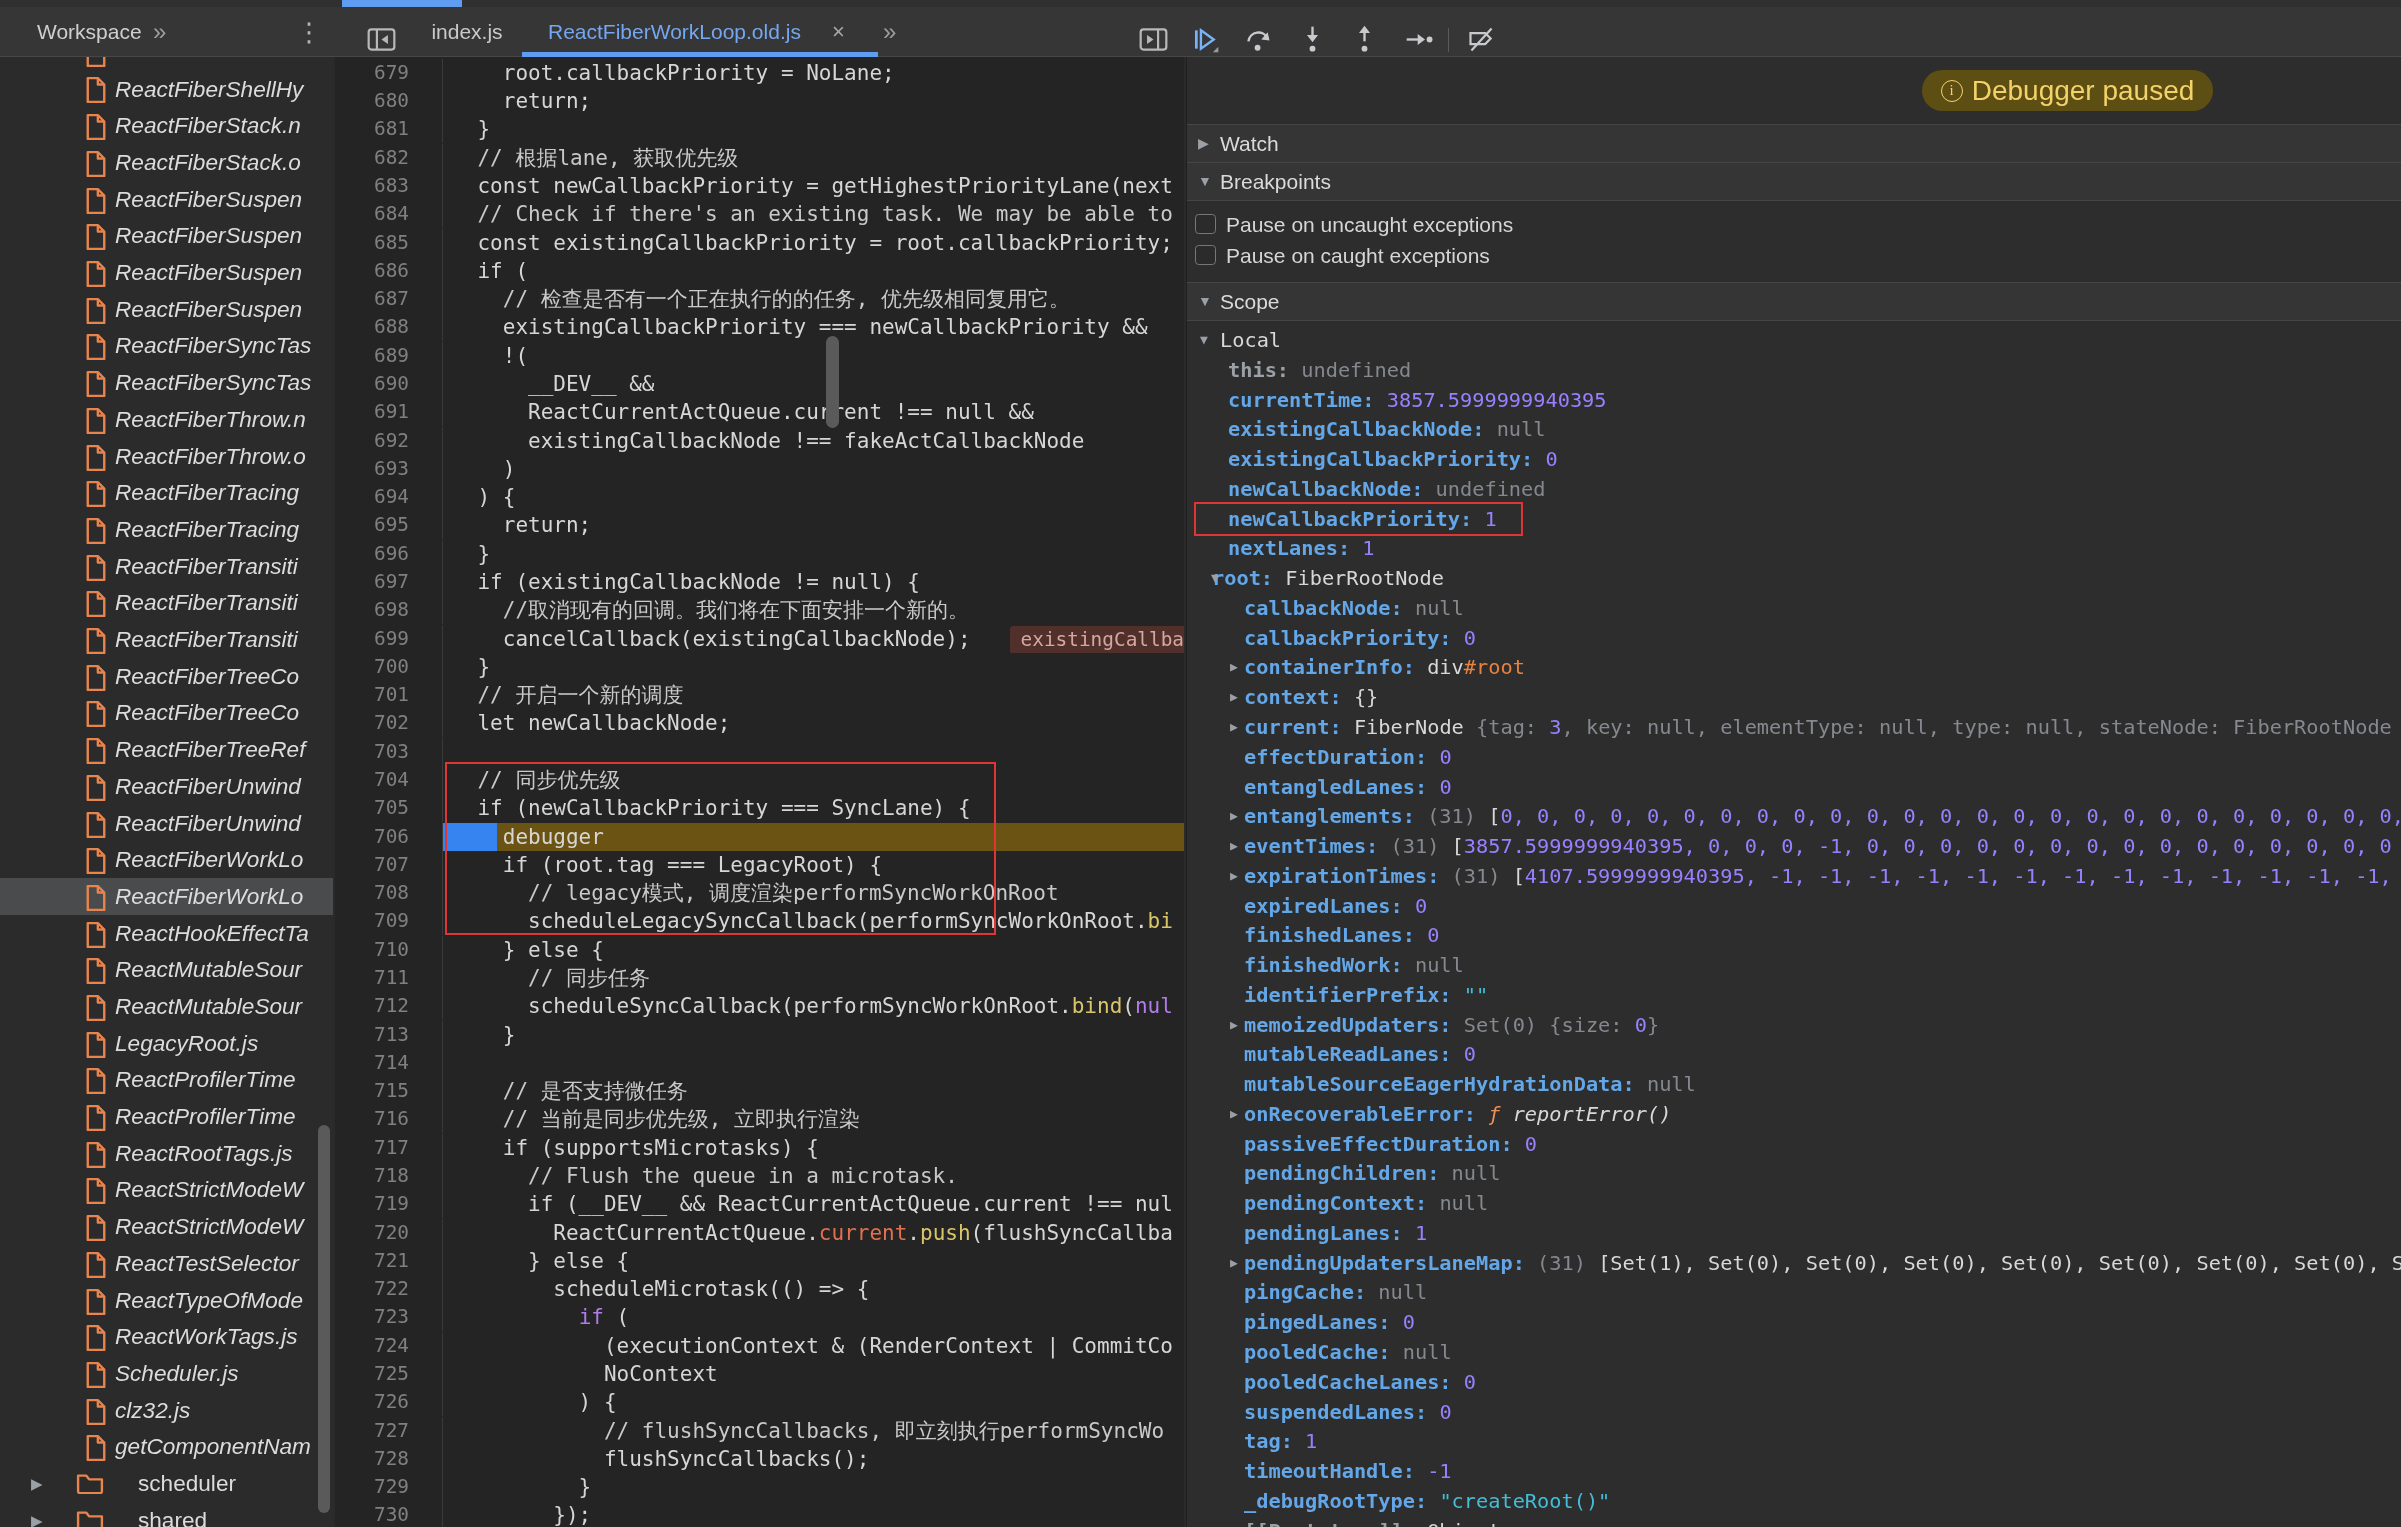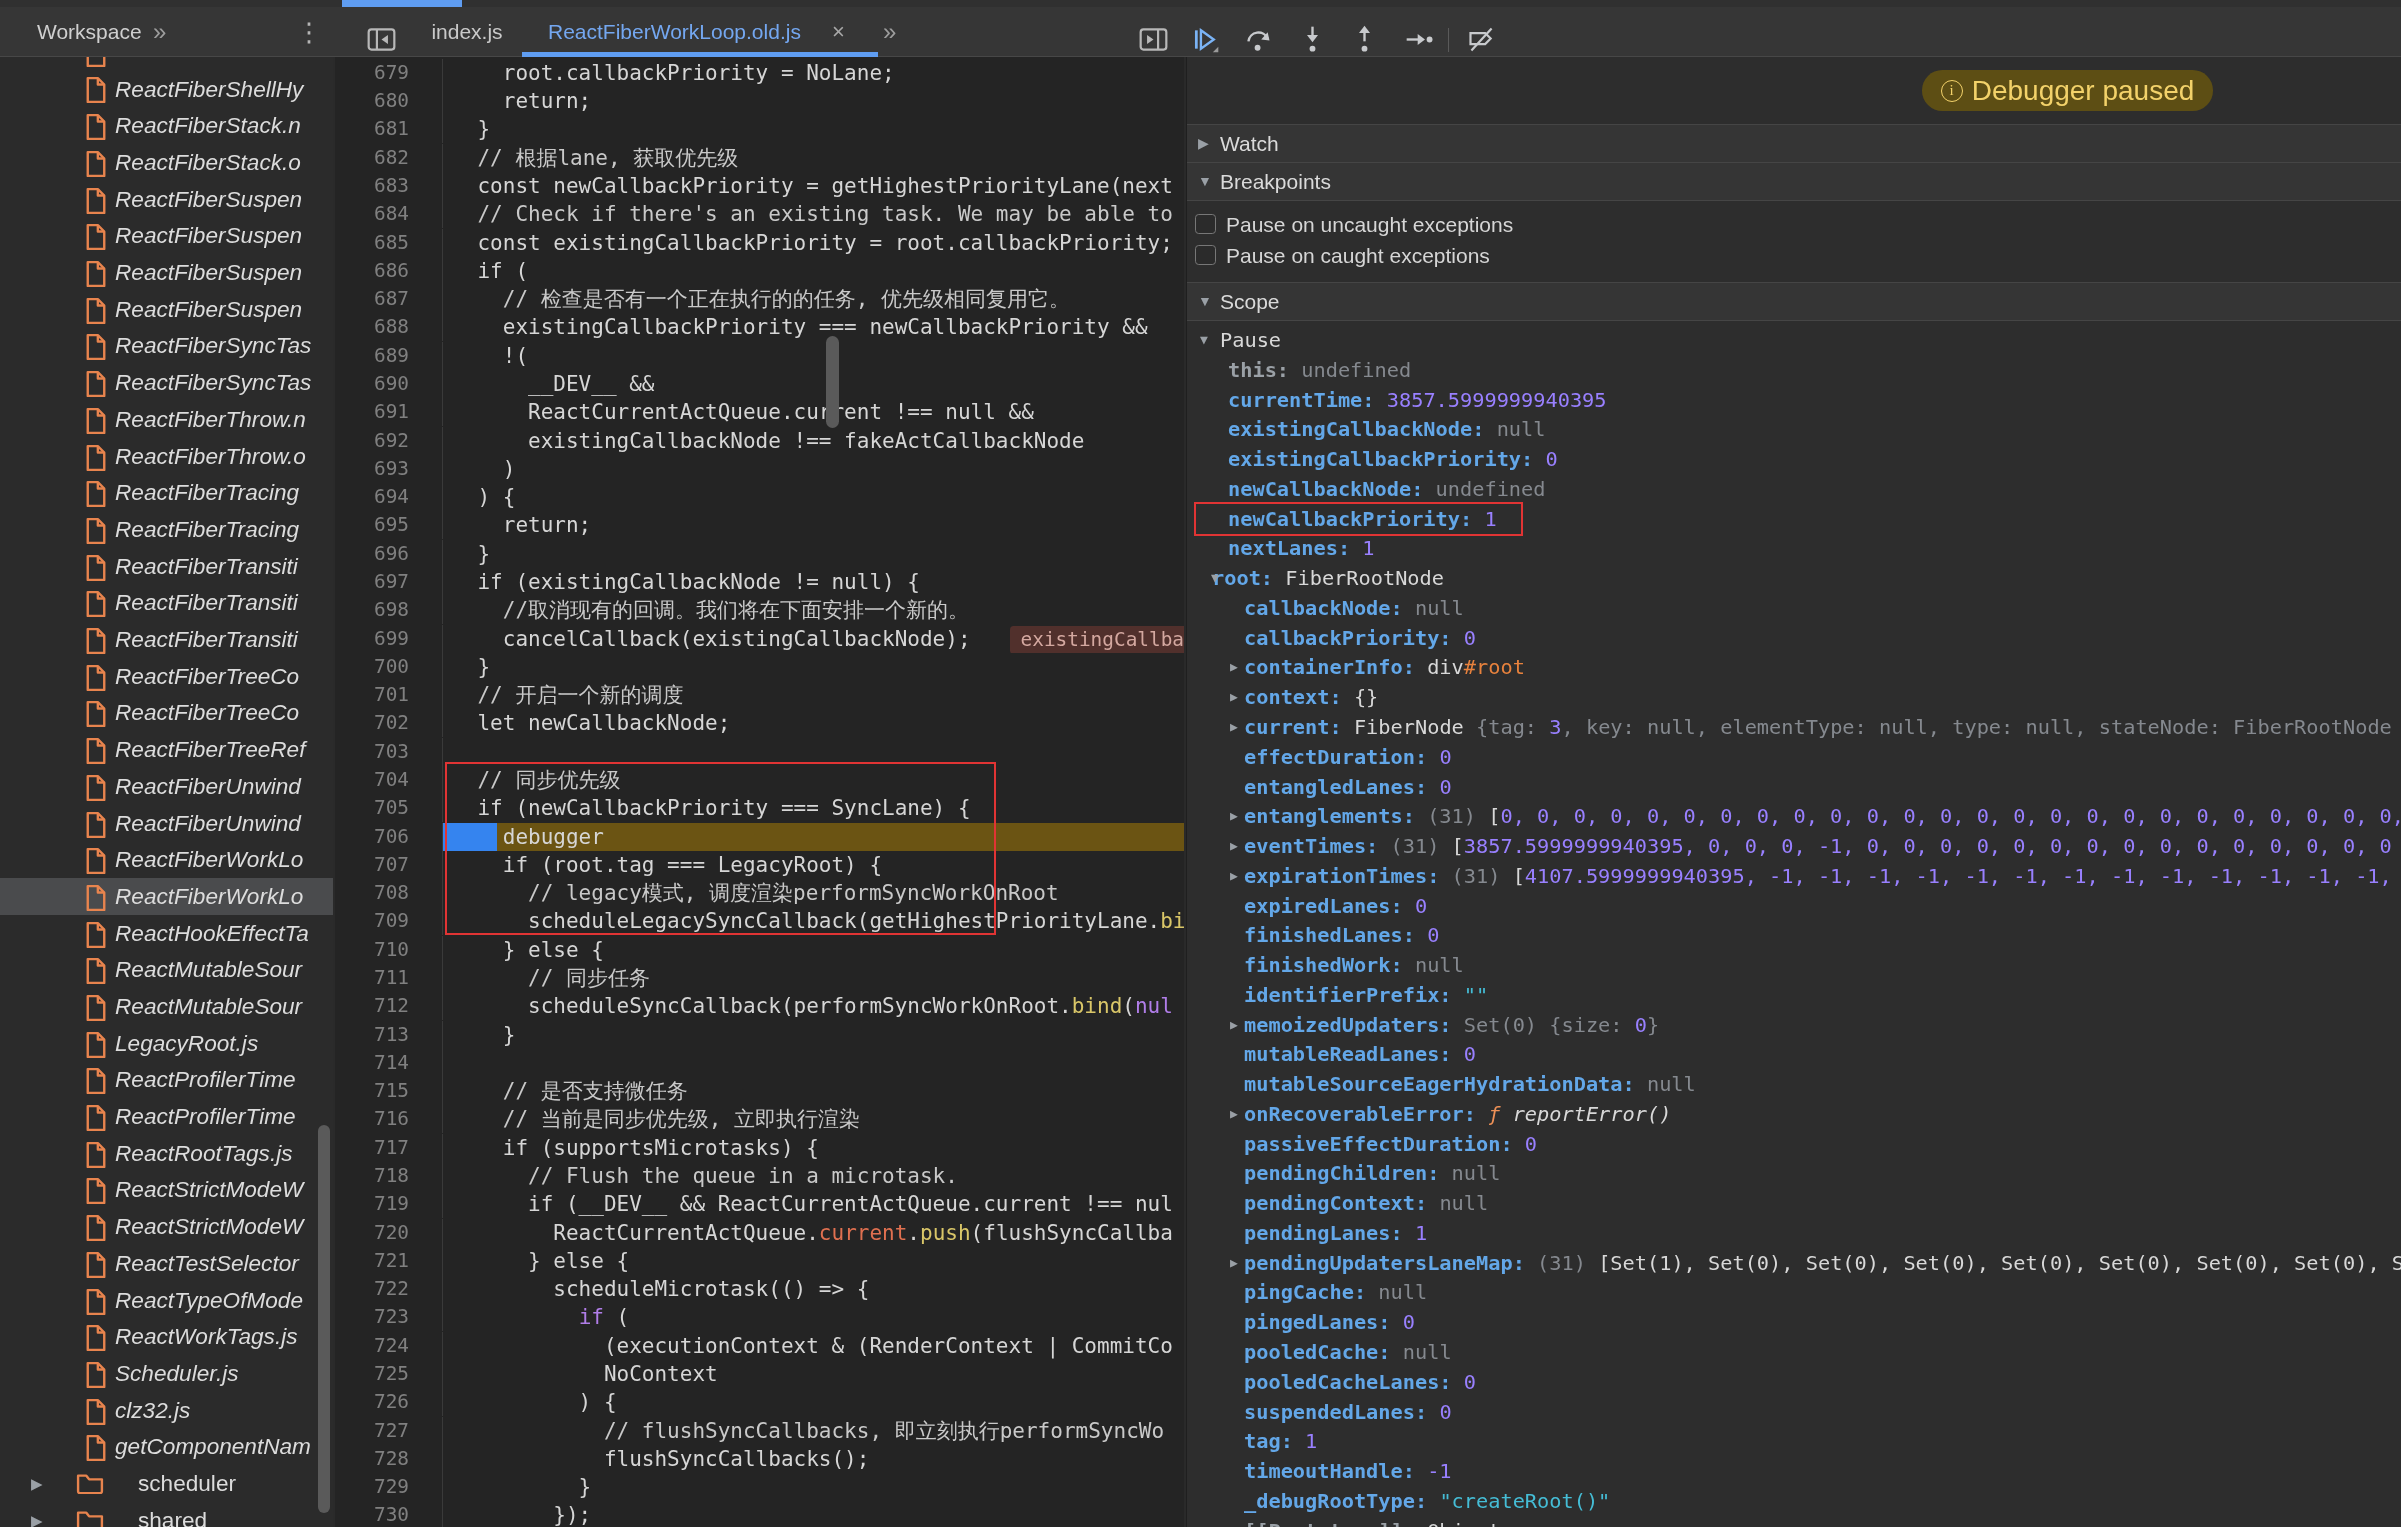--- a/index.html
+++ b/index.html
@@ -633,21 +633,21 @@
       <div class="crow" style="top: 794px;">
         <span class="lnum">707</span>
         <span class="ccode"><span class="tk-c">    if (root.tag === LegacyRoot) {</span></span>
       </div>
       <div class="crow" style="top: 822px;">
         <span class="lnum">708</span>
         <span class="ccode"><span class="tk-m">      // legacy模式, 调度渲染performSyncWorkOnRoot</span></span>
       </div>
       <div class="crow" style="top: 850px;">
         <span class="lnum">709</span>
-        <span class="ccode"><span class="tk-c">      scheduleLegacySyncCallback(getHighestPriorityLane.</span><span class="tk-y">bi</span></span>
+        <span class="ccode"><span class="tk-c">      scheduleLegacySyncCallback(performSyncWorkOnRoot.</span><span class="tk-y">bi</span></span>
       </div>
       <div class="crow" style="top: 879px;">
         <span class="lnum">710</span>
         <span class="ccode"><span class="tk-c">    } else {</span></span>
       </div>
       <div class="crow" style="top: 907px;">
         <span class="lnum">711</span>
         <span class="ccode"><span class="tk-m">      // 同步任务</span></span>
       </div>
       <div class="crow" style="top: 935px;">
@@ -753,21 +753,21 @@
       <div class="cbox"></div>
       <div class="cblabel">Pause on caught exceptions</div>
     </div>
 
     <div class="sechead" style="top:225px;">
       <span class="tri">▼</span>
       <span class="slabel">Scope</span>
     </div>
 
     <div id="scope-rows">
-        <div class="srow" style="top: 268px;"><span class="tri" style="left: 13px;">▼</span><span class="skey w" style="margin-left: 33px;">Pause</span></div>
+        <div class="srow" style="top: 268px;"><span class="tri" style="left: 13px;">▼</span><span class="skey w" style="margin-left: 33px;">Local</span></div>
         <div class="srow" style="top: 298px;"><span class="skey g" style="margin-left: 41px;">this: </span><span class="sv-g">undefined</span></div>
         <div class="srow" style="top: 328px;"><span class="skey" style="margin-left: 41px;">currentTime: </span><span class="sv-n">3857.5999999940395</span></div>
         <div class="srow" style="top: 357px;"><span class="skey" style="margin-left: 41px;">existingCallbackNode: </span><span class="sv-g">null</span></div>
         <div class="srow" style="top: 387px;"><span class="skey" style="margin-left: 41px;">existingCallbackPriority: </span><span class="sv-n">0</span></div>
         <div class="srow" style="top: 417px;"><span class="skey" style="margin-left: 41px;">newCallbackNode: </span><span class="sv-g">undefined</span></div>
         <div class="srow" style="top: 447px;"><span class="skey" style="margin-left: 41px;">newCallbackPriority: </span><span class="sv-n">1</span></div>
         <div class="srow" style="top: 476px;"><span class="skey" style="margin-left: 41px;">nextLanes: </span><span class="sv-n">1</span></div>
         <div class="srow" style="top: 506px;"><span class="tri" style="left: 24px;">▼</span><span class="skey" style="margin-left: 25px;">root: </span><span class="sv-w">FiberRootNode</span></div>
         <div class="srow" style="top: 536px;"><span class="skey" style="margin-left: 57px;">callbackNode: </span><span class="sv-g">null</span></div>
         <div class="srow" style="top: 566px;"><span class="skey" style="margin-left: 57px;">callbackPriority: </span><span class="sv-n">0</span></div>

